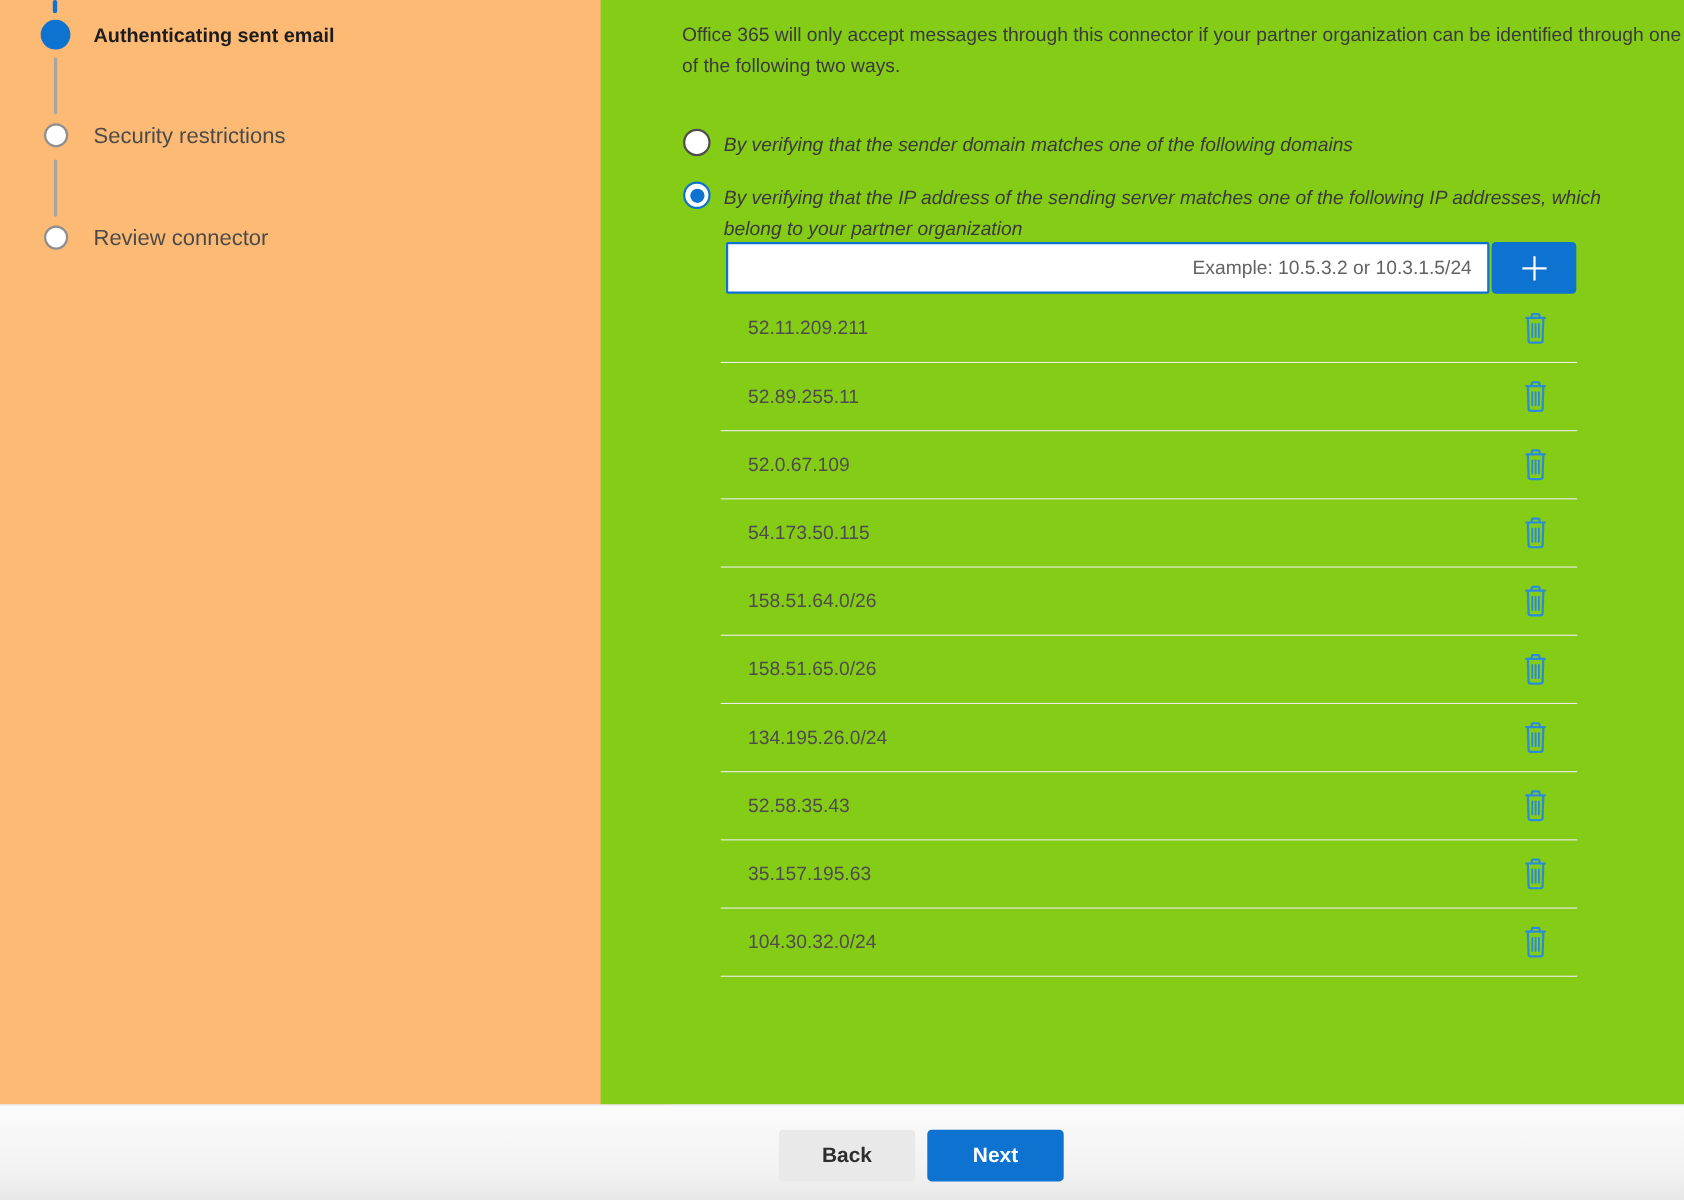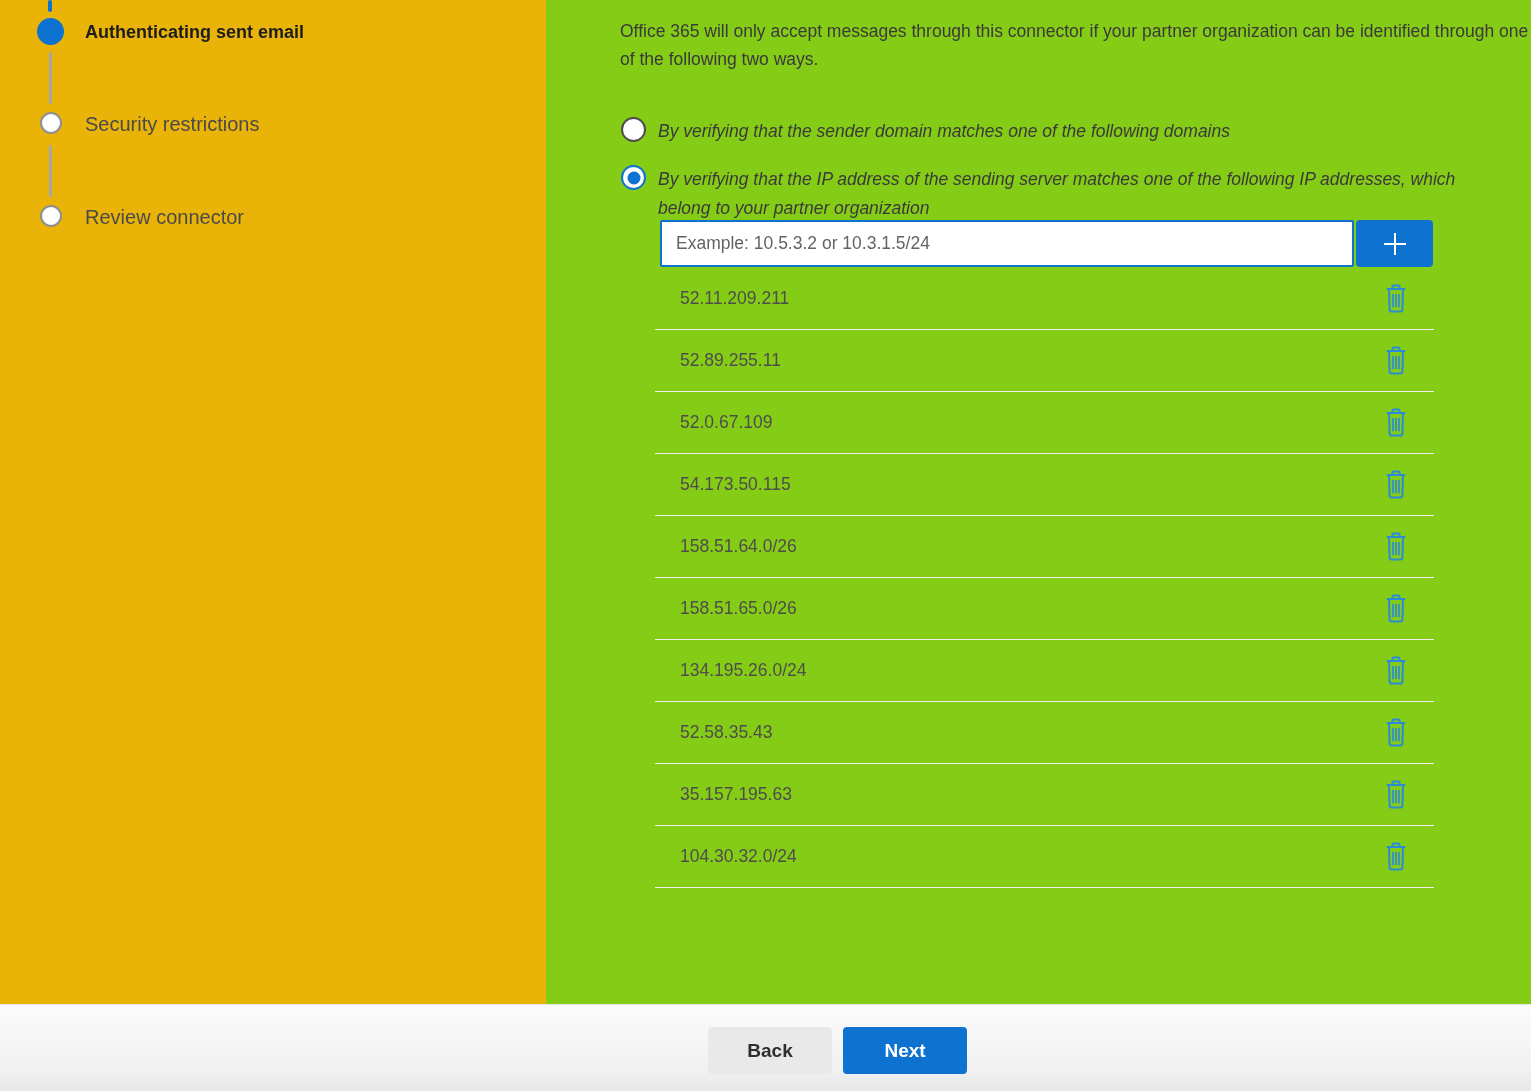--- a/index.html
+++ b/index.html
@@ -7,21 +7,21 @@
     width: 1531px; height: 1091px;
     font-family: "Liberation Sans", "DejaVu Sans", sans-serif;
     background: #ffffff;
     overflow: hidden;
   }
   .app { position: relative; width: 1531px; height: 1091px; background: #fff; }
 
   
   .sidebar {
     position: absolute; left: 0; top: 0; width: 610px; height: 1004px;
-    background: #eab308; border-right: 1px solid #e2e2e2;
+    background: #fdba74; border-right: 1px solid #e2e2e2;
   }
   .rail-seg { position: absolute; width: 4px; border-radius: 2px; }
   .rail-seg.done { background: var(--accent); }
   .rail-seg.todo { background: #a6a6a6; width: 3px; }
   .seg-top   { left: 48px; top: 0;    height: 12px; }
   .seg-mid1  { left: 49px; top: 52px; height: 52px; }
   .seg-mid2  { left: 49px; top: 145px; height: 52px; }
 
   .step-dot {
     position: absolute; left: 37px; width: 27px; height: 27px;
@@ -69,20 +69,21 @@
   .option-label {
     margin-left: 12px; font-size: 17.5px; line-height: 29px; color: #3b3a39;
   }
   .option-2 .option-label { width: 815px; }
 
   .ip-entry { position: absolute; left: 114px; top: 220px; display: flex; }
   .ip-input {
     width: 694px; height: 47px; border: 2px solid var(--accent); border-radius: 2px;
     padding: 0 14px; font-size: 17.5px; color: #323130; outline: none;
     font-family: "Liberation Sans", "DejaVu Sans", sans-serif;
+    text-align: right;
   }
   .ip-input::placeholder { color: #636363; opacity: 1; }
   .add-btn {
     width: 77px; height: 47px; margin-left: 2px; border: none; border-radius: 4px;
     background: var(--accent); color: #fff; cursor: pointer;
     display: flex; align-items: center; justify-content: center;
   }
 
   .ip-list {
     position: absolute; left: 109px; top: 268px; width: 779px; height: 736px;

